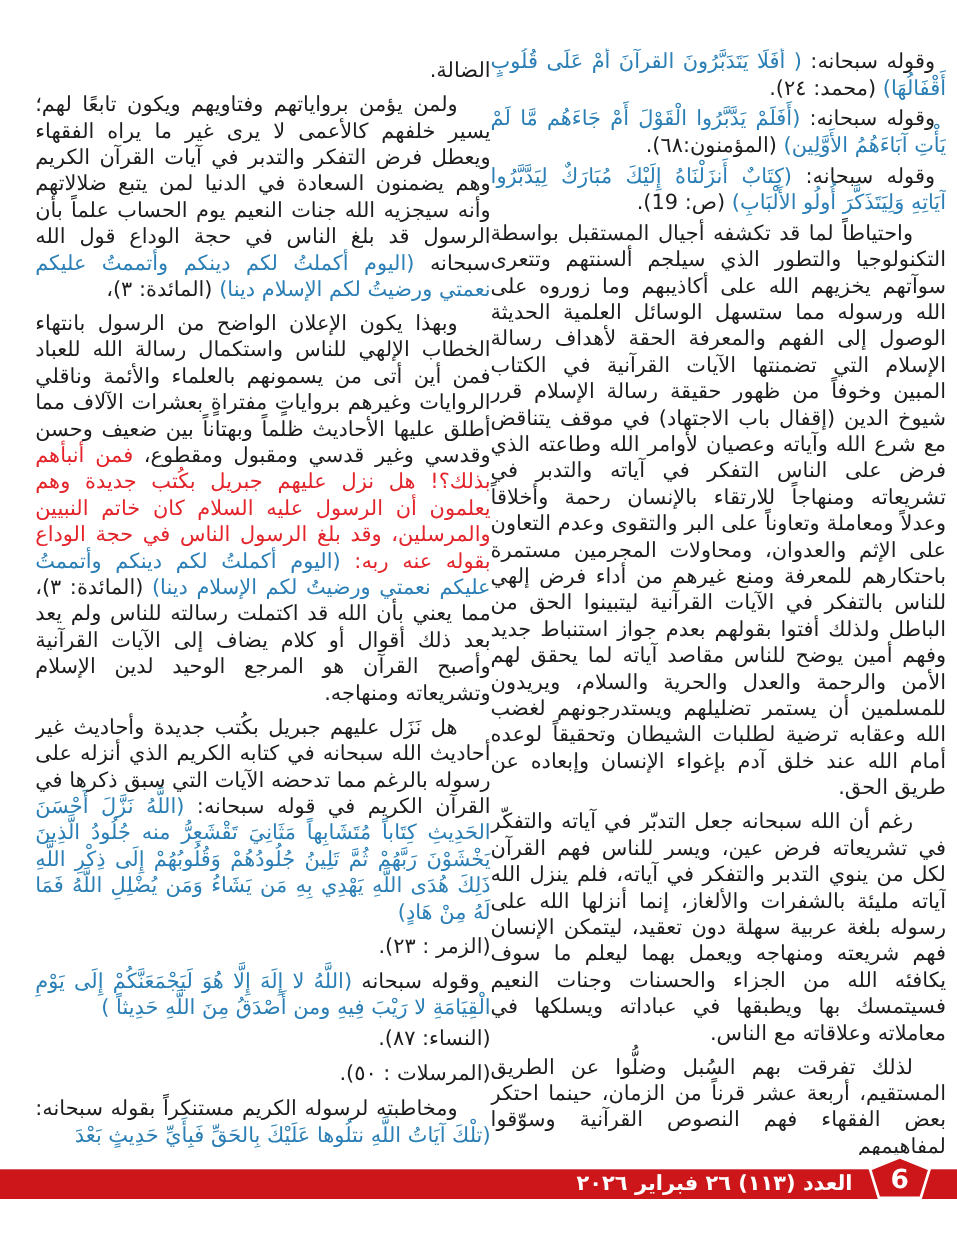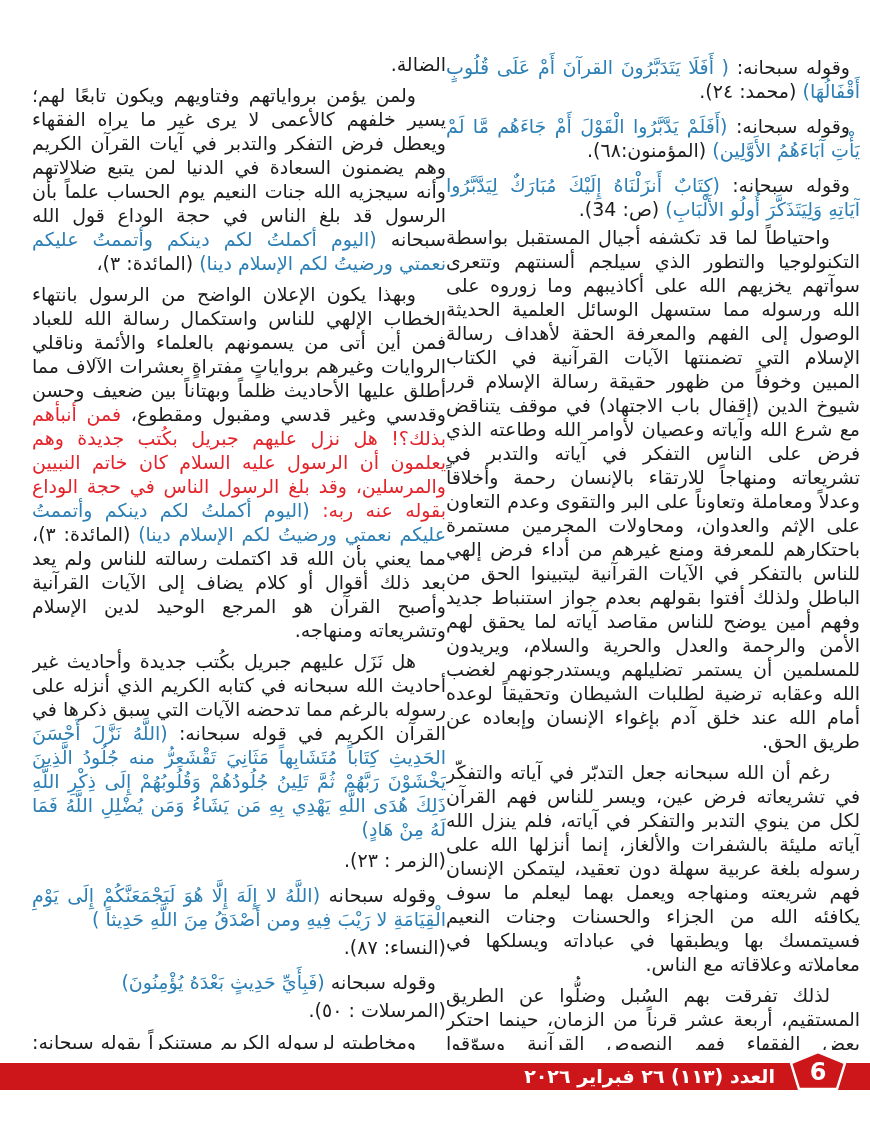--- a/index.html
+++ b/index.html
@@ -18,21 +18,21 @@
   .page{position:absolute;inset:0;background:var(--page-bg);}
   .column{
     position:absolute;width:414px;direction:rtl;
     text-align:justify;text-justify:inter-word;
     font-size:19px;line-height:24px;color:var(--body-color);
     overflow:hidden;
   }
   #col-right{left:446px;top:44px;height:1006px;}
   #col-left{left:32px;top:52px;height:998px;}
   .para{margin:0 0 7px 0;}
-  .para.quote{text-indent:10px;margin-bottom:4px;margin-top:11px;}
+  .para.quote{text-indent:10px;margin-bottom:4px;}
   .para.body{text-indent:30px;}
   .para.plain{text-indent:0;}
   .para.ref{text-align:right;text-indent:0;margin:0 0 8px 0;}
   .seg-body{color:var(--body-color);}
   .seg-verse{color:var(--verse-color);}
   .seg-emphasis{color:var(--emphasis-color);}
   .footer-bar{
     position:absolute;left:0;top:1063px;width:870px;height:27px;
     background:var(--footer-bar);
   }
@@ -44,35 +44,34 @@
   .page-badge{position:absolute;left:789px;top:1050px;width:58px;height:41px;}
 </style>
 </head>
 <body>
 
 <div class="page">
 
   <div id="col-right" class="column">
       <p class="para quote"><span class="seg-body">وقوله سبحانه: </span><span class="seg-verse">( أَفَلَا يَتَدَبَّرُونَ القرآنَ أَمْ عَلَى قُلُوبٍ أَقْفَالُهَا) </span><span class="seg-body">(محمد: ٢٤).</span></p>
       <p class="para quote"><span class="seg-body">وقوله سبحانه: </span><span class="seg-verse">(أَفَلَمْ يَدَّبَّرُوا الْقَوْلَ أَمْ جَاءَهُم مَّا لَمْ يَأْتِ آبَاءَهُمُ الأَوَّلِين) </span><span class="seg-body">(المؤمنون:٦٨).</span></p>
-      <p class="para quote"><span class="seg-body">وقوله سبحانه: </span><span class="seg-verse">(كِتَابٌ أَنزَلْنَاهُ إِلَيْكَ مُبَارَكٌ لِيَدَّبَّرُوا آيَاتِهِ وَلِيَتَذَكَّرَ أُولُو الأَلْبَابِ) </span><span class="seg-body">(ص: 34).</span></p>
+      <p class="para quote"><span class="seg-body">وقوله سبحانه: </span><span class="seg-verse">(كِتَابٌ أَنزَلْنَاهُ إِلَيْكَ مُبَارَكٌ لِيَدَّبَّرُوا آيَاتِهِ وَلِيَتَذَكَّرَ أُولُو الأَلْبَابِ) </span><span class="seg-body">(ص: 19).</span></p>
       <p class="para body"><span class="seg-body">واحتياطاً لما قد تكشفه أجيال المستقبل بواسطة التكنولوجيا والتطور الذي سيلجم ألسنتهم وتتعرى سوآتهم يخزيهم الله على أكاذيبهم وما زوروه على الله ورسوله مما ستسهل الوسائل العلمية الحديثة الوصول إلى الفهم والمعرفة الحقة لأهداف رسالة الإسلام التي تضمنتها الآيات القرآنية في الكتاب المبين وخوفاً من ظهور حقيقة رسالة الإسلام قرر شيوخ الدين (إقفال باب الاجتهاد) في موقف يتناقض مع شرع الله وآياته وعصيان لأوامر الله وطاعته الذي فرض على الناس التفكر في آياته والتدبر في تشريعاته ومنهاجاً للارتقاء بالإنسان رحمة وأخلاقاً وعدلاً ومعاملة وتعاوناً على البر والتقوى وعدم التعاون على الإثم والعدوان، ومحاولات المجرمين مستمرة باحتكارهم للمعرفة ومنع غيرهم من أداء فرض إلهي للناس بالتفكر في الآيات القرآنية ليتبينوا الحق من الباطل ولذلك أفتوا بقولهم بعدم جواز استنباط جديد وفهم أمين يوضح للناس مقاصد آياته لما يحقق لهم الأمن والرحمة والعدل والحرية والسلام، ويريدون للمسلمين أن يستمر تضليلهم ويستدرجونهم لغضب الله وعقابه ترضية لطلبات الشيطان وتحقيقاً لوعده أمام الله عند خلق آدم بإغواء الإنسان وإبعاده عن طريق الحق.</span></p>
       <p class="para body"><span class="seg-body">رغم أن الله سبحانه جعل التدبّر في آياته والتفكّر في تشريعاته فرض عين، ويسر للناس فهم القرآن لكل من ينوي التدبر والتفكر في آياته، فلم ينزل الله آياته مليئة بالشفرات والألغاز، إنما أنزلها الله على رسوله بلغة عربية سهلة دون تعقيد، ليتمكن الإنسان فهم شريعته ومنهاجه ويعمل بهما ليعلم ما سوف يكافئه الله من الجزاء والحسنات وجنات النعيم فسيتمسك بها ويطبقها في عباداته ويسلكها في معاملاته وعلاقاته مع الناس.</span></p>
       <p class="para body"><span class="seg-body">لذلك تفرقت بهم السُبل وضلُّوا عن الطريق المستقيم، أربعة عشر قرناً من الزمان، حينما احتكر بعض الفقهاء فهم النصوص القرآنية وسوّقوا لمفاهيمهم</span></p>
     </div>
 
   <div id="col-left" class="column">
       <p class="para plain"><span class="seg-body">الضالة.</span></p>
       <p class="para body"><span class="seg-body">ولمن يؤمن برواياتهم وفتاويهم ويكون تابعًا لهم؛ يسير خلفهم كالأعمى لا يرى غير ما يراه الفقهاء ويعطل فرض التفكر والتدبر في آيات القرآن الكريم وهم يضمنون السعادة في الدنيا لمن يتبع ضلالاتهم وأنه سيجزيه الله جنات النعيم يوم الحساب علماً بأن الرسول قد بلغ الناس في حجة الوداع قول الله سبحانه </span><span class="seg-verse">(اليوم أكملتُ لكم دينكم وأتممتُ عليكم نعمتي ورضيتُ لكم الإسلام دينا) </span><span class="seg-body">(المائدة: ٣)،</span></p>
       <p class="para body"><span class="seg-body">وبهذا يكون الإعلان الواضح من الرسول بانتهاء الخطاب الإلهي للناس واستكمال رسالة الله للعباد فمن أين أتى من يسمونهم بالعلماء والأئمة وناقلي الروايات وغيرهم برواياتٍ مفتراةٍ بعشرات الآلاف مما أطلق عليها الأحاديث ظلماً وبهتاناً بين ضعيف وحسن وقدسي وغير قدسي ومقبول ومقطوع، </span><span class="seg-emphasis">فمن أنبأهم بذلك؟! هل نزل عليهم جبريل بكُتب جديدة وهم يعلمون أن الرسول عليه السلام كان خاتم النبيين والمرسلين، وقد بلغ الرسول الناس في حجة الوداع بقوله عنه ربه: </span><span class="seg-verse">(اليوم أكملتُ لكم دينكم وأتممتُ عليكم نعمتي ورضيتُ لكم الإسلام دينا) </span><span class="seg-body">(المائدة: ٣)، مما يعني بأن الله قد اكتملت رسالته للناس ولم يعد بعد ذلك أقوال أو كلام يضاف إلى الآيات القرآنية وأصبح القرآن هو المرجع الوحيد لدين الإسلام وتشريعاته ومنهاجه.</span></p>
       <p class="para body"><span class="seg-body">هل نَزَل عليهم جبريل بكُتب جديدة وأحاديث غير أحاديث الله سبحانه في كتابه الكريم الذي أنزله على رسوله بالرغم مما تدحضه الآيات التي سبق ذكرها في القرآن الكريم في قوله سبحانه: </span><span class="seg-verse">(اللَّهُ نَزَّلَ أَحْسَنَ الحَدِيثِ كِتَاباً مُتَشَابِهاً مَثَانِيَ تَقْشَعِرُّ منه جُلُودُ الَّذِينَ يَخْشَوْنَ رَبَّهُمْ ثُمَّ تَلِينُ جُلُودُهُمْ وَقُلُوبُهُمْ إِلَى ذِكْرِ اللَّهِ ذَلِكَ هُدَى اللَّهِ يَهْدِي بِهِ مَن يَشَاءُ وَمَن يُضْلِلِ اللَّهُ فَمَا لَهُ مِنْ هَادٍ)</span></p>
       <p class="para ref"><span class="seg-body">(الزمر : ٢٣).</span></p>
       <p class="para quote"><span class="seg-body">وقوله سبحانه </span><span class="seg-verse">(اللَّهُ لا إِلَهَ إِلَّا هُوَ لَيَجْمَعَنَّكُمْ إِلَى يَوْمِ الْقِيَامَةِ لا رَيْبَ فِيهِ ومن أَصْدَقُ مِنَ اللَّهِ حَدِيثاً )</span></p>
       <p class="para ref"><span class="seg-body">(النساء: ٨٧).</span></p>
-      <p class="para quote"><span class="seg-body">وقوله سبحانه </span><span class="seg-verse">(فَبِأَيِّ حَدِيثٍ بَعْدَهُ يُؤْمِنُونَ)</span></p>
       <p class="para ref"><span class="seg-body">(المرسلات : ٥٠).</span></p>
       <p class="para body"><span class="seg-body">ومخاطبته لرسوله الكريم مستنكراً بقوله سبحانه: </span><span class="seg-verse">(تلْكَ آيَاتُ اللَّهِ نتلُوها عَلَيْكَ بِالحَقِّ فَبِأَيِّ حَدِيثٍ بَعْدَ</span></p>
     </div>
 
   <div class="footer-bar"></div>
 
   <div class="footer-text">العدد (١١٣) ٢٦ فبراير ٢٠٢٦</div>
 
   <svg class="page-badge" viewBox="0 0 58 41">
     <polygon points="29,2 56,13 48,39 10,39 2,13" fill="#cd1619" stroke="#ffffff" stroke-width="2.5"></polygon>

